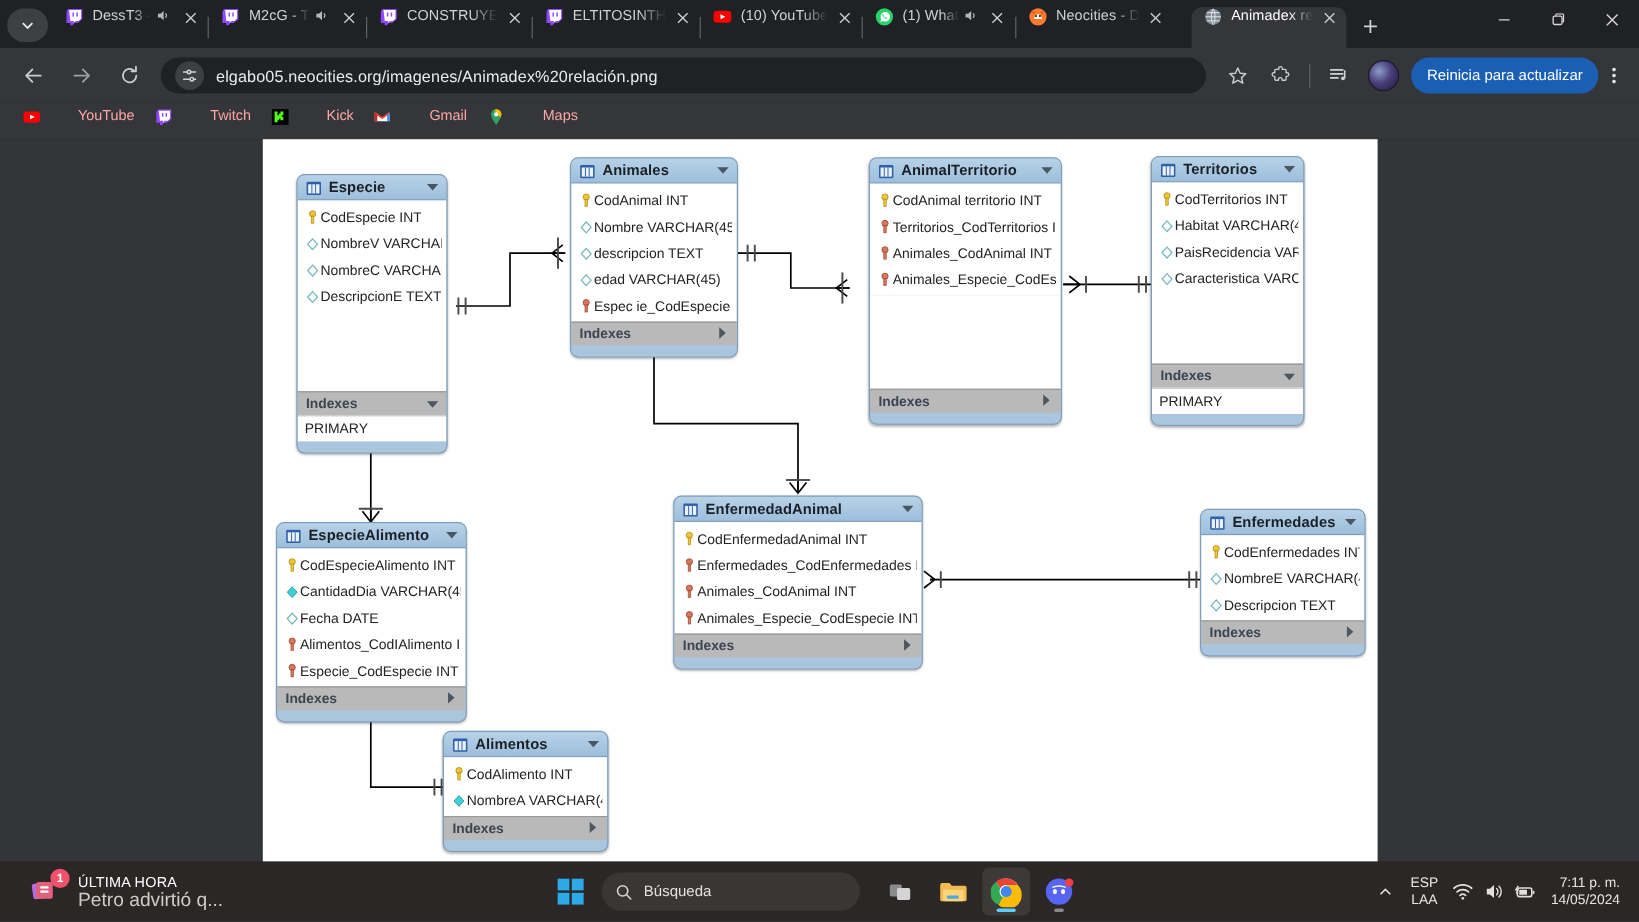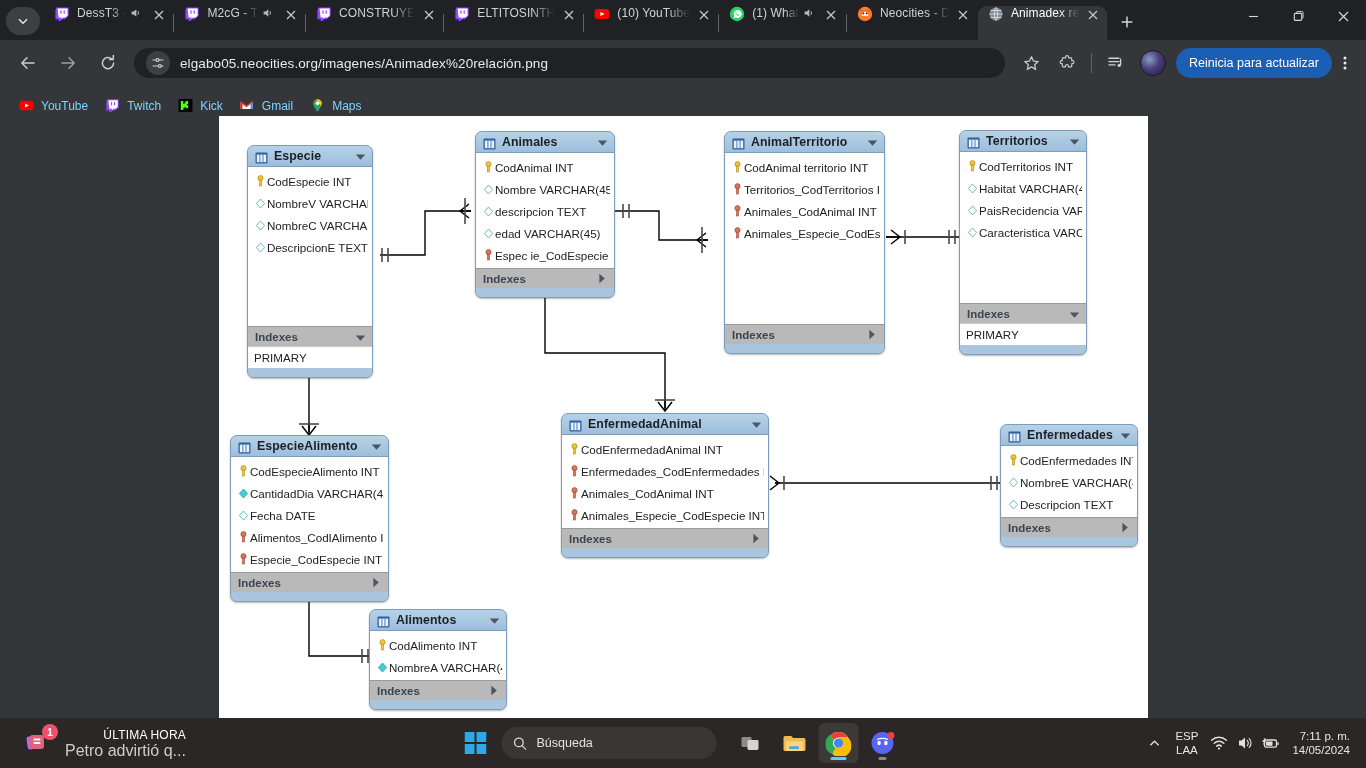--- a/index.html
+++ b/index.html
@@ -47,21 +47,21 @@
     letter-spacing: .1px;
   }
   .tab .spk { width: 16px; flex: 0 0 16px; margin-left: 3px; opacity:.85;}
   .tab .tab-close {
     width: 17px; height: 17px; flex: 0 0 17px; margin-left: 5px;
     display: flex; align-items: center; justify-content: center;
     border-radius: 50%;
   }
   .tab.active {
     background: #35363a; border-radius: 9px 9px 0 0;
-    color: #fff; max-width: 170px;
+    color: #fff; max-width: 170px; margin-left: 15px;
   }
   .tab.active .tab-title { color: #fff; }
   .tab-sep { width:1px; height:18px; background:#5f6368; margin-bottom:8px; flex:0 0 1px;}
   .newtab {
     width: 28px; height: 28px; margin: 0 0 4px 6px; flex:0 0 28px;
     display: flex; align-items: center; justify-content: center;
     border-radius: 50%;
   }
   .wincontrols { margin-left:auto; display:flex; align-items:flex-start; height:40px; flex:0 0 auto;}
   .wc { width: 45px; height: 32px; display:flex; align-items:center; justify-content:center;}
@@ -107,22 +107,22 @@
   .kebab { width: 26px;height:30px;display:flex;align-items:center;justify-content:center;flex:0 0 26px;}
 
   
   .bookmarks {
     position: absolute; top: 86px; left: 0;
     width: 1366px; height: 30px;
     background: #35363a;
     display: flex; align-items: center;
     padding-left: 10px;
   }
-  .bm { display:flex; align-items:flex-end; height: 24px; padding: 0 8px;
-        color:#7dd3fc; font-size:12px; border-radius:4px; }
+  .bm { display:flex; align-items:flex-start; height: 24px; padding: 0 8px;
+        color:#fca5a5; font-size:12px; border-radius:4px;gap:24px; }
   .bm .bmi { width:16px;height:16px;margin-right:7px;flex:0 0 16px;
              display:flex;align-items:center;justify-content:center;}
 
   
   .page {
     position: absolute; top: 116px; left: 0;
     width: 1366px; height: 602px;
     background: #323639;
   }
   .imgcanvas {
@@ -193,21 +193,21 @@
     background: #2b2726;
     display:flex; align-items:center;
   }
   .toast { display:flex; align-items:center; margin-left: 24px; }
   .toast .ticon { position:relative; width:30px;height:30px; flex:0 0 30px; margin-right:11px;}
   .toast .badge {
     position:absolute; right:-4px; top:-4px; width:16px;height:16px;border-radius:50%;
     background:#f0526e; color:#fff; font-size:10px; display:flex;align-items:center;justify-content:center;
     font-weight:bold;
   }
-  .toast .l1 { color:#fff; font-size:12px; line-height:15px; letter-spacing:.2px;text-align:right;}
+  .toast .l1 { color:#fff; font-size:12px; line-height:15px; letter-spacing:.2px;}
   .toast .l2 { color:#d0ccca; font-size:16px; line-height:15px;}
 
   .tb-center { position:absolute; left:50%; transform:translateX(-50%); display:flex; align-items:center; }
   .win-logo { width:28px;height:28px; margin-right:12px; display:flex;align-items:center;justify-content:center;}
   .searchpill {
     width: 215px; height: 32px; border-radius: 16px; background: #3a3635;
     display:flex; align-items:center; padding-left: 11px; margin-right: 12px;
   }
   .searchpill .lbl { color:#e3e0de; font-size:12.5px; margin-left:9px;}
   .tbapp { width:40px;height:40px; display:flex;align-items:center;justify-content:center; position:relative;

